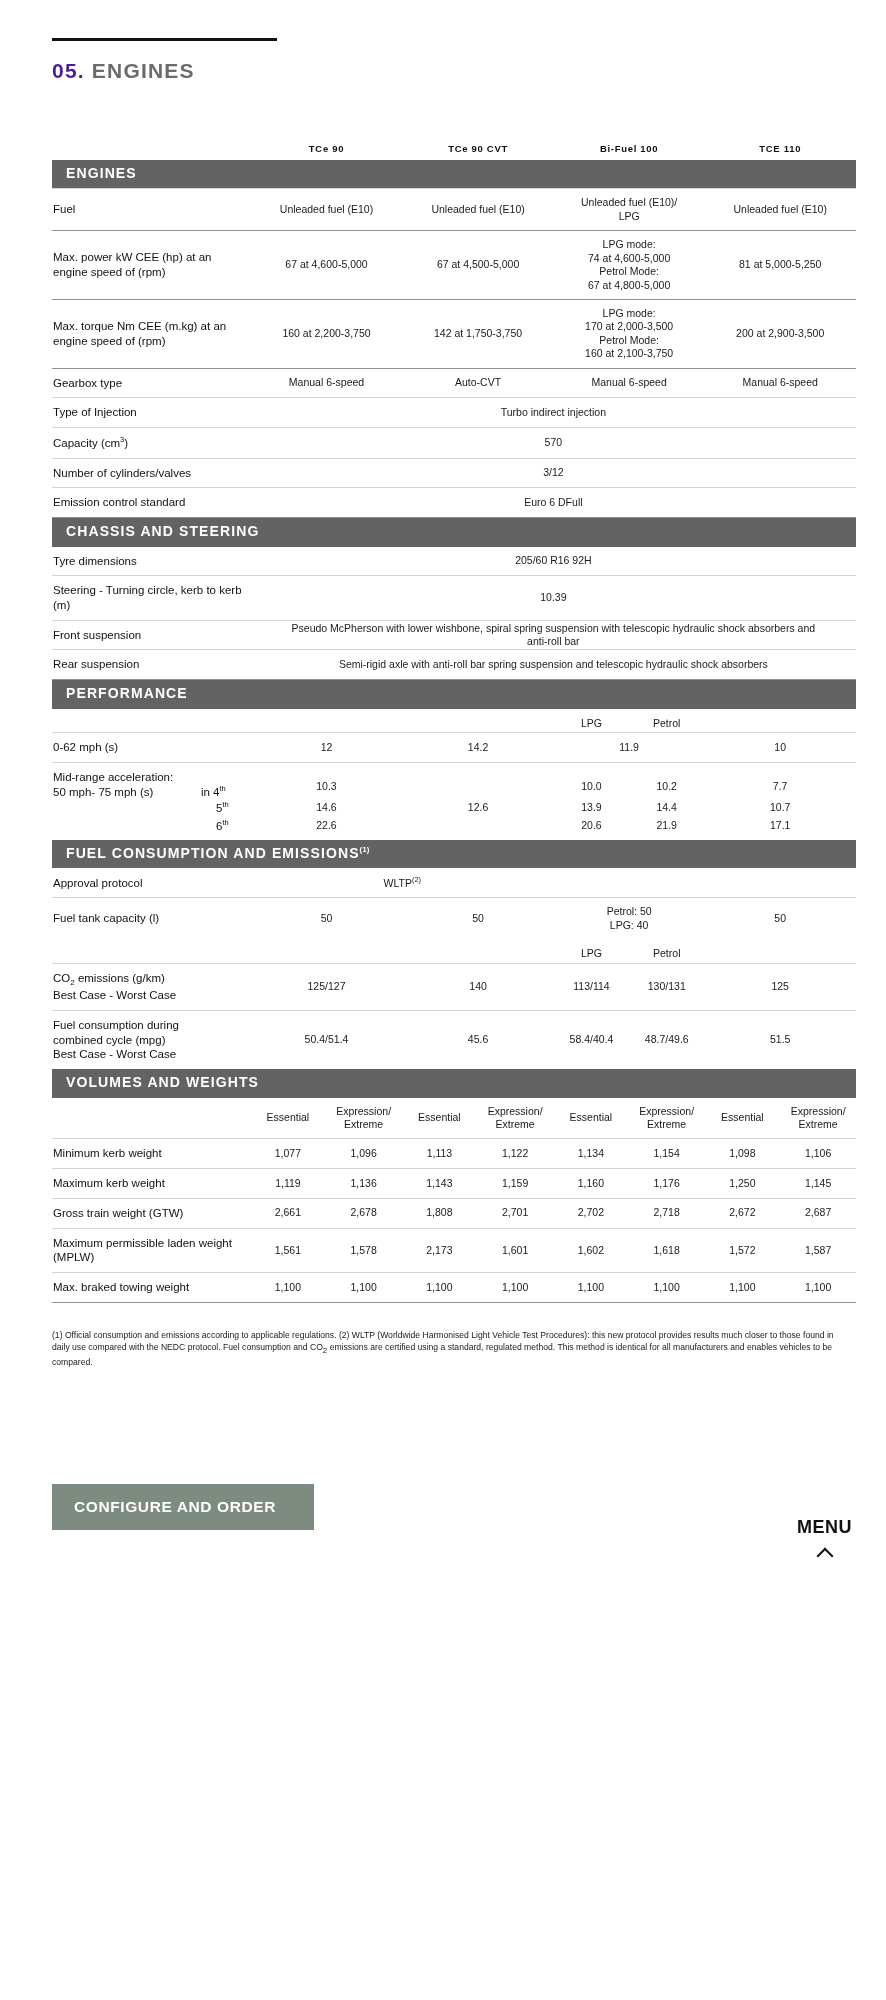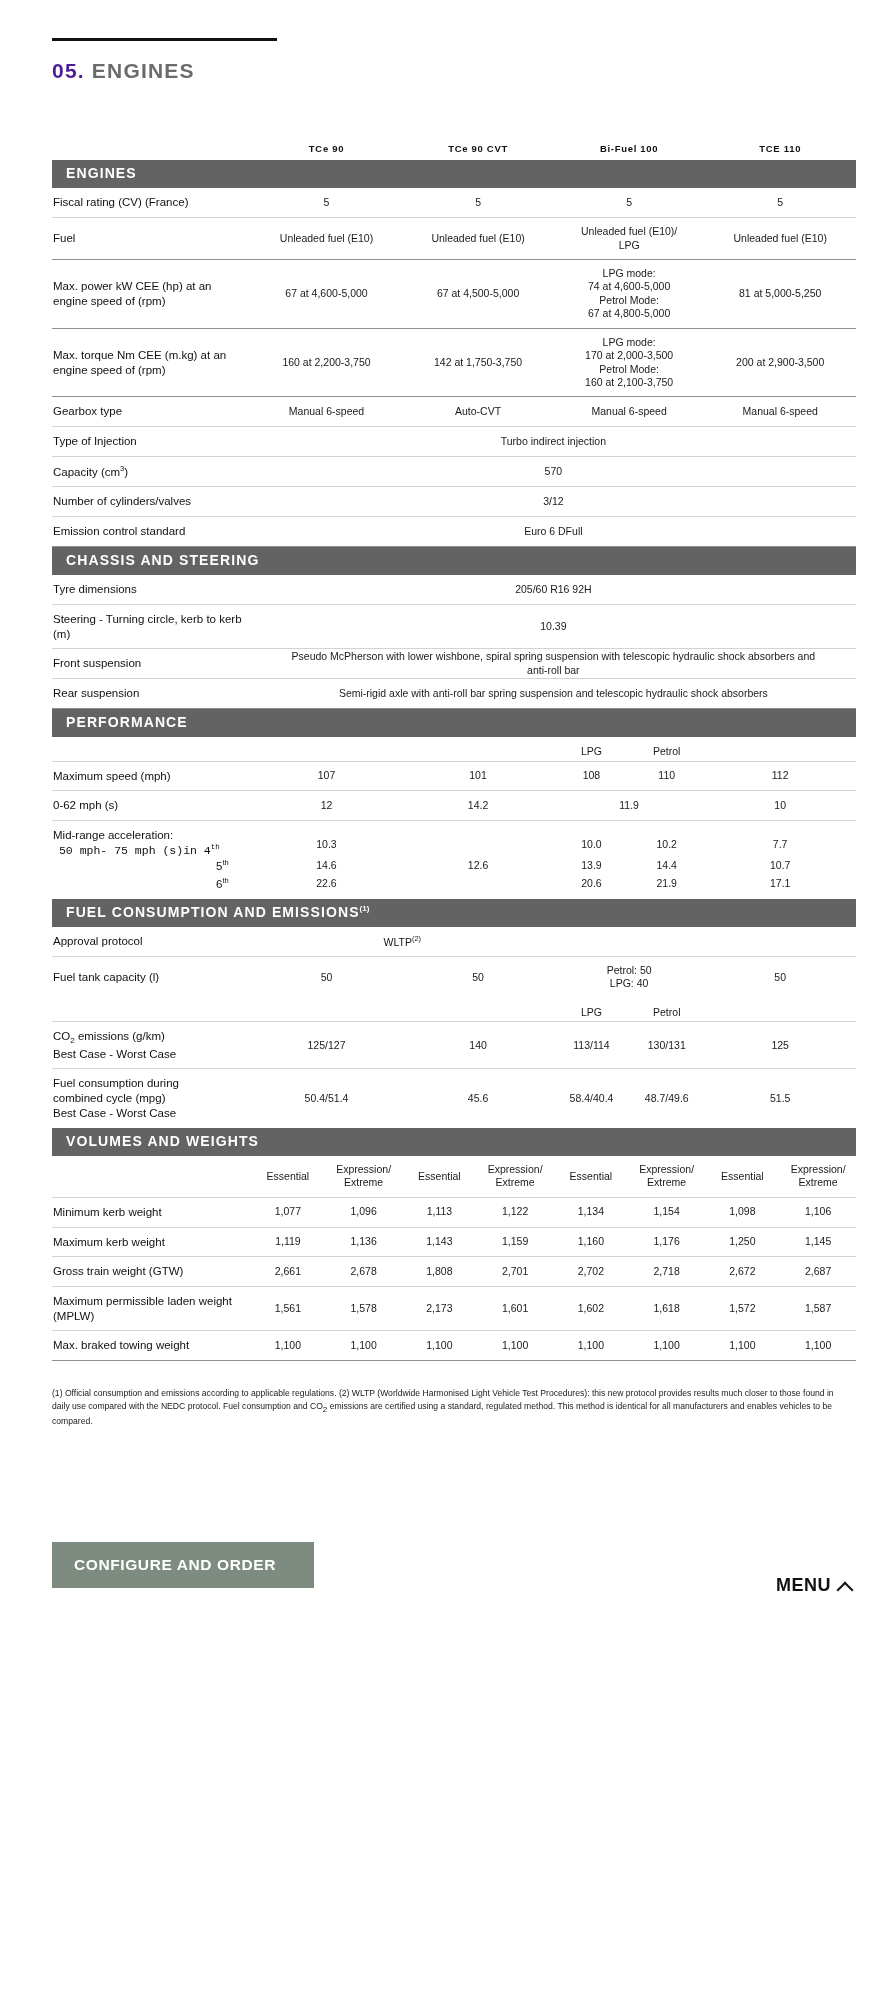--- a/index.html
+++ b/index.html
@@ -53,21 +53,21 @@
   tr.row td.val { text-align: center; }
   tr.row.thick td { border-top: 1px solid #8f8f8f; }
   tr.row.noline td { border-top: none; }
   tr.row.subhead td {
     border-top: none; font-size: 10.5px; padding-bottom: 2px; padding-top: 8px;
   }
   tr.lastline td { border-bottom: 1px solid #8f8f8f; }
 
   .ml { white-space: pre-line; }
   .small-h { font-size: 9.6px; text-align:center; line-height:1.2; }
-  .mid-label { display: flex; justify-content: center; align-items: flex-end; font-family: Liberation Mono, monospace; }
+  .mid-label { display: flex; justify-content: space-between; align-items: flex-end; }
   .mid-label .g { padding-right: 22px; font-size: 11.5px; }
   sup { font-size: 7.5px; vertical-align: super; }
   .sub2 { font-size: 8px; vertical-align: sub; }
 
   
   .footnotes {
     margin: 26px 52px 0 52px; width: 800px;
     font-size: 8.6px; line-height: 1.45; color: #1a1a1a;
   }
 
@@ -77,21 +77,21 @@
     position: absolute; left: 52px; top: 0;
     width: 262px; height: 46px;
     background: #7d8b80; color: #ffffff;
     display: flex; align-items: center; padding-left: 22px;
     font-size: 15.5px; font-weight: 700; letter-spacing: 0.6px;
     cursor: pointer;
   }
   .menu {
     position: absolute; right: 34px; top: 33px;
     font-size: 18px; font-weight: 700; letter-spacing: 0.5px;
-    display: flex; align-items: center; gap: 7px; color: #111; cursor: pointer;
+    display: flex; align-items: center; gap: 7px; color: #111; cursor: pointer; flex-direction: column;
   }
   .chev { display: inline-block; width: 14px; height: 14px; position: relative; }
   .chev::before {
     content: ""; position: absolute; left: 1px; top: 5px;
     width: 10px; height: 10px;
     border-left: 2.4px solid #111; border-top: 2.4px solid #111;
     transform: rotate(45deg);
   }
 </style>
 </head>
@@ -123,27 +123,20 @@
         <td></td>
         <td>TCe 90</td>
         <td>TCe 90 CVT</td>
         <td colspan="2">Bi-Fuel 100</td>
         <td>TCE 110</td>
       </tr>
       <tr class="bandrow">
         <td colspan="6">
               <div class="band">ENGINES</div>
             </td>
-      </tr>
-      <tr class="row noline">
-        <td class="lbl">Fiscal rating (CV) (France)</td>
-        <td class="val">5</td>
-        <td class="val">5</td>
-        <td class="val" colspan="2">5</td>
-        <td class="val">5</td>
       </tr>
       <tr class="row">
         <td class="lbl">Fuel</td>
         <td class="val ml">Unleaded fuel (E10)</td>
         <td class="val ml">Unleaded fuel (E10)</td>
         <td class="val ml" colspan="2">Unleaded fuel (E10)/
 LPG</td>
         <td class="val ml">Unleaded fuel (E10)</td>
       </tr>
       <tr class="row thick">
@@ -241,28 +234,20 @@
               <div class="band">PERFORMANCE</div>
             </td>
       </tr>
       <tr class="row subhead">
         <td></td>
             <td></td>
             <td></td>
         <td class="val">LPG</td>
         <td class="val">Petrol</td>
         <td></td>
-      </tr>
-      <tr class="row">
-        <td class="lbl">Maximum speed (mph)</td>
-        <td class="val">107</td>
-        <td class="val">101</td>
-        <td class="val">108</td>
-        <td class="val">110</td>
-        <td class="val">112</td>
       </tr>
       <tr class="row">
         <td class="lbl">0-62 mph (s)</td>
         <td class="val">12</td>
         <td class="val">14.2</td>
         <td class="val" colspan="2">11.9</td>
         <td class="val">10</td>
       </tr>
       <tr class="row">
         <td class="lbl" style="padding-bottom:0;">

